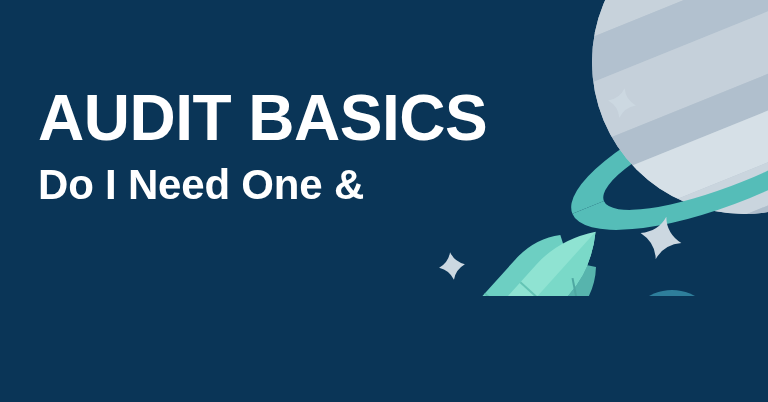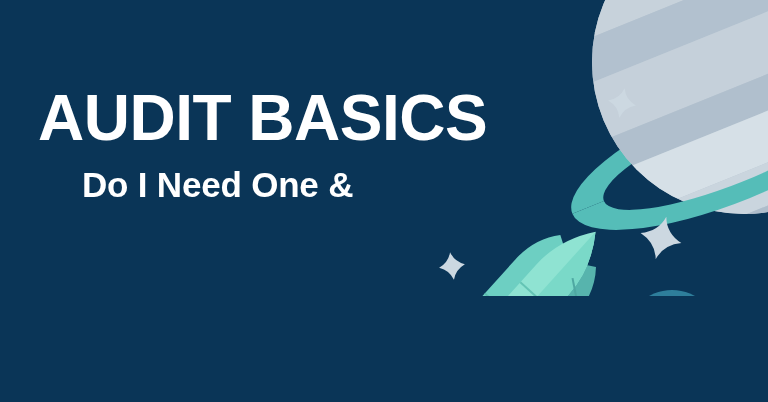--- a/index.html
+++ b/index.html
@@ -40,26 +40,25 @@
     font-family: "Liberation Sans", sans-serif;
     font-size: 64px;
     line-height: 64px;
     font-weight: bold;
     letter-spacing: -0.5px;
     white-space: nowrap;
   }
   .subline {
     color: #ffffff;
     font-family: "Liberation Sans", sans-serif;
-    font-size: 35px;
+    font-size: 42px;
     line-height: 42px;
     font-weight: bold;
     letter-spacing: -0.2px;
     white-space: nowrap;
-    margin-left: 44px;
   }
   #subhead {
     margin: 14px 0 0 0;
   }
 </style>
 </head>
 <body>
 
 <div id="banner">
 

